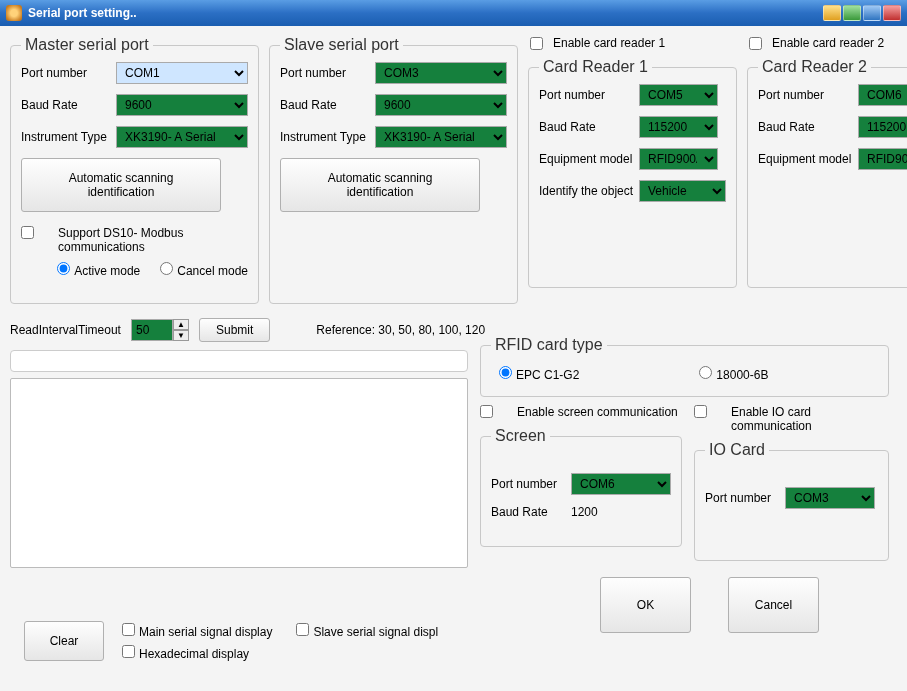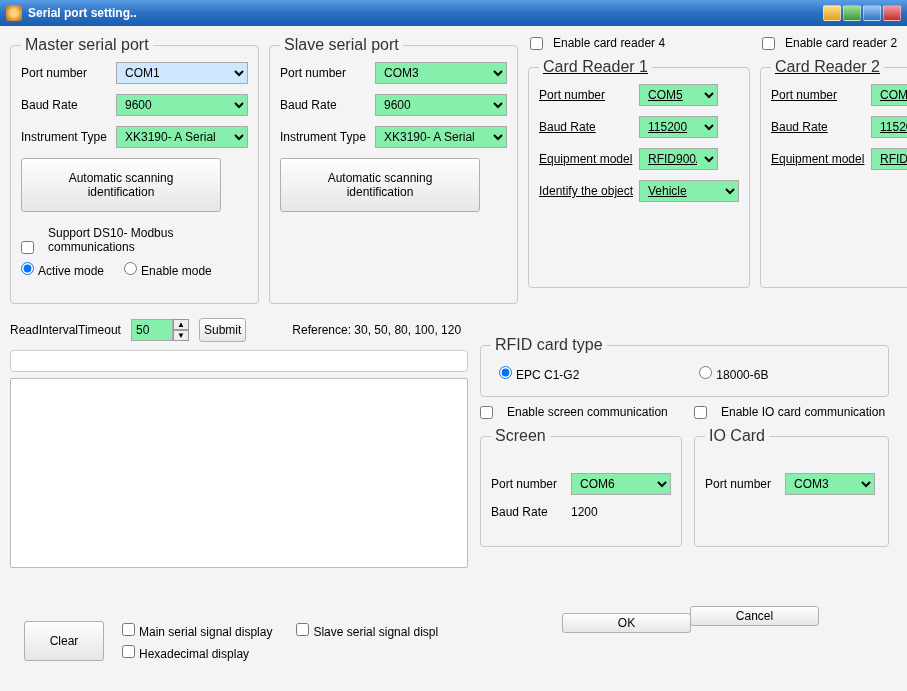--- a/index.html
+++ b/index.html
@@ -73,43 +73,43 @@
 
 .field {
   display: flex;
   align-items: center;
   margin-bottom: 10px;
 }
 .field label { width: 95px; }
 .reader .field label { width: 100px; }
 select, input[type=text], input[type=number] {
   border: 1px solid #aaa;
-  background: #86efac;
+  background: #15803d;
   font-size: 12px;
   padding: 2px 4px;
   height: 22px;
 }
 .sel-wide { width: 132px; }
 .reader select { width: 79px; }
 
 .btn {
   background: linear-gradient(to bottom,#fefefe,#e6e6e6);
   border: 1px solid #b0b0b0;
   border-radius: 3px;
   padding: 10px 14px;
   font-size: 12px;
   cursor: pointer;
   min-width: 80px;
   text-align: center;
 }
 .btn-big { width: 200px; padding: 12px 16px; }
-.btn-small { padding: 4px 4px; min-width: 0; text-align: center; }
-.btn-okcancel { width: 129px; padding: 2px 0; }
-
-.checkbox-line { display:flex; align-items:flex-end; gap:10px; margin-bottom:8px; }
+.btn-small { padding: 4px 16px; min-width: 0; text-align: center; }
+.btn-okcancel { width: 91px; padding: 20px 0; }
+
+.checkbox-line { display:flex; align-items:flex-start; gap:20px; margin-bottom:8px; }
 input[type=checkbox], input[type=radio]{ margin:0 4px 0 0; }
 
 .mid-row {
   display:flex; align-items:center; gap:10px; margin:14px 0 8px 0;
 }
 .spinner-wrap { display:flex; align-items:center; }
 .spinner-wrap input { width:42px; text-align:left; }
 .spinner-btns { display:flex; flex-direction:column; }
 .spinner-btns button{
   width:16px; height:11px; font-size:8px; line-height:8px; padding:0;
@@ -126,27 +126,27 @@
 .comm-row { display:flex; gap:12px; margin-top:6px;}
 .comm-col { flex:1; }
 
 .bottom-checks {
   position:absolute; left: 122px; bottom: 30px;
   display:flex; flex-direction:column; gap:6px;
 }
 .bottom-checks .chk-row { display:flex; gap:24px; }
 .btn-clear { position:absolute; left:24px; bottom:30px; width:76px; padding:12px 0; }
 .btn-ok { position:absolute; right:216px; bottom:58px; }
-.btn-cancel { position:absolute; right:88px; bottom:65px; }
+.btn-cancel { position:absolute; right:88px; bottom:58px; }
 
 .right-stack { display:flex; flex-direction:column; flex:1; }
 .reader-enable { display:flex; align-items:center; gap:6px; margin-bottom:8px; padding-left:2px;}
-.reader fieldset { min-height: 230px; text-decoration: underline; }
-
-.radio-row { display:flex; gap:20px; align-items:center; }
+.reader fieldset { min-height: 230px; }
+
+.radio-row { display:flex; gap:20px; align-items:center; justify-content:flex-end;}
 .master-box { min-height: 268px; }
 .slave-box { min-height: 268px; }
 
 .selected-hl { background:#cfe6ff; color:#000; }
 
 .right-area { position:absolute; left:480px; top:310px; right:18px; }
 
 </style>
 </head>
 <body>
@@ -179,21 +179,21 @@
         <label>Instrument Type</label>
         <select class="sel-wide"><option>XK3190- A Serial</option></select>
       </div>
       <button class="btn btn-big">Automatic scanning identification</button>
       <div class="checkbox-line" style="margin-top:14px">
         <input type="checkbox" style="">
         <span>Support DS10- Modbus communications</span>
       </div>
       <div class="radio-row">
         <label><input type="radio" name="m" checked="" style=""><span>Active mode</span></label>
-        <label><input type="radio" name="m" style=""><span>Enable mode</span></label>
+        <label><input type="radio" name="m" style=""><span>Cancel mode</span></label>
       </div>
     </fieldset>
 
     <fieldset class="slave-box col-slave">
       <legend>Slave serial port</legend>
       <div class="field">
         <label>Port number</label>
         <select class="sel-wide"><option>COM3</option></select>
       </div>
       <div class="field">
@@ -204,39 +204,39 @@
         <label>Instrument Type</label>
         <select class="sel-wide"><option>XK3190- A Serial</option></select>
       </div>
       <button class="btn btn-big">Automatic scanning identification</button>
     </fieldset>
 
     <div class="col-right">
       <div class="right-stack reader reader-col">
         <div class="reader-enable">
           <input type="checkbox" style="">
-          <span>Enable  card reader 4</span>
+          <span>Enable  card reader 1</span>
         </div>
         <fieldset>
           <legend>Card Reader 1</legend>
           <div class="field">
               <label>Port number</label>
               <select><option>COM5</option></select>
             </div>
           <div class="field">
               <label>Baud Rate</label>
               <select><option>115200</option></select>
             </div>
           <div class="field">
               <label>Equipment model</label>
               <select><option>RFID900A</option></select>
             </div>
           <div class="field">
               <label>Identify the object</label>
-              <select style="width:100px"><option>Vehicle</option></select>
+              <select style="width:87px"><option>Vehicle</option></select>
             </div>
         </fieldset>
       </div>
 
       <div class="right-stack reader reader-col">
         <div class="reader-enable">
           <input type="checkbox" style="">
           <span>Enable  card reader 2</span>
         </div>
         <fieldset>

